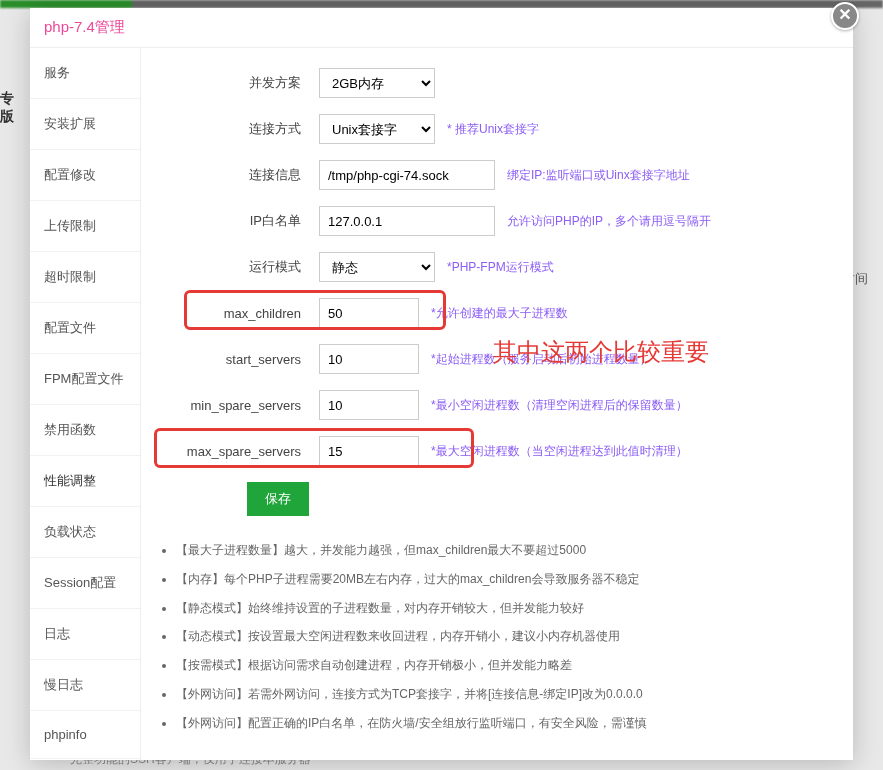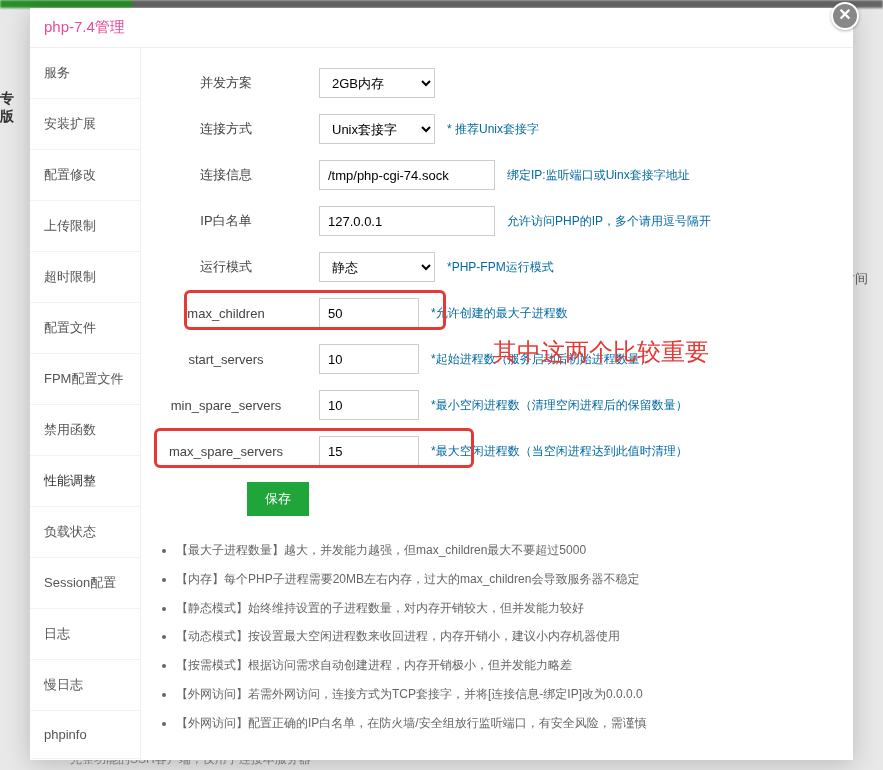--- a/index.html
+++ b/index.html
@@ -96,39 +96,39 @@
       overflow-y: auto;
     }
     .form-row {
       display: flex;
       align-items: center;
       margin-bottom: 16px;
       position: relative;
     }
     .form-label {
       width: 168px;
-      text-align: center;
+      text-align: right;
       padding-right: 18px;
       color: #444;
       font-size: 13px;
     }
     select, input[type="text"] {
       height: 30px;
       border: 1px solid #ccc;
       padding: 0 8px;
       font-size: 13px;
       font-family: inherit;
       background: #fff;
     }
     select { width: 116px; }
     input.wide { width: 176px; }
     input.narrow { width: 100px; }
     .hint {
       margin-left: 12px;
-      color: #0369a1;
+      color: #8b5cf6;
       font-size: 12px;
     }
     .highlight-box {
       position: absolute;
       border: 3px solid #e53935;
       border-radius: 6px;
       pointer-events: none;
     }
     .annotation-text {
       position: absolute;

